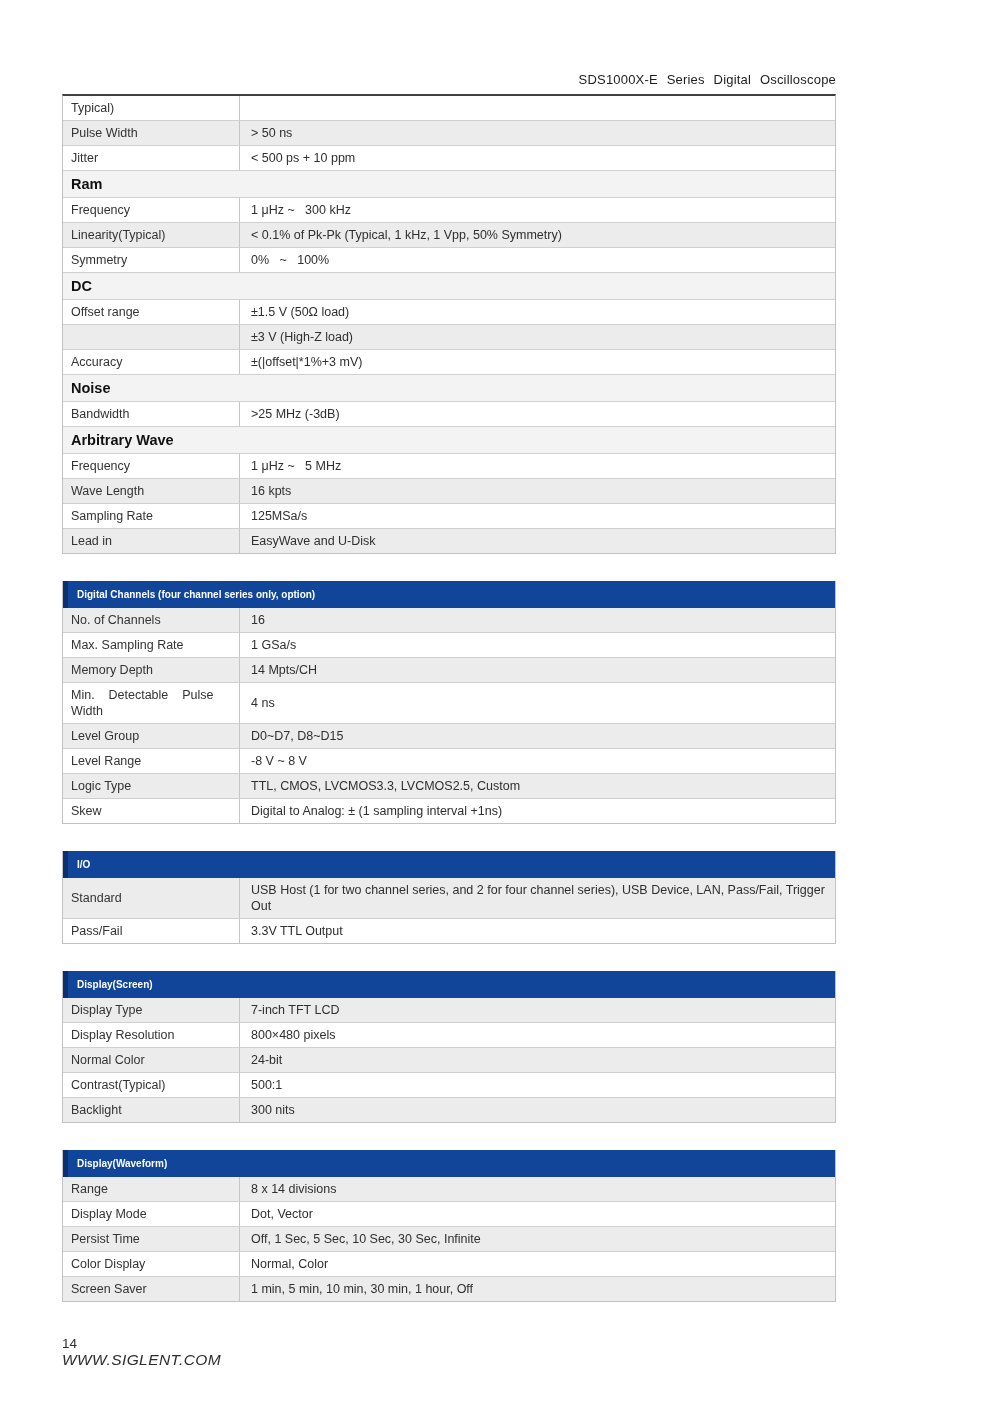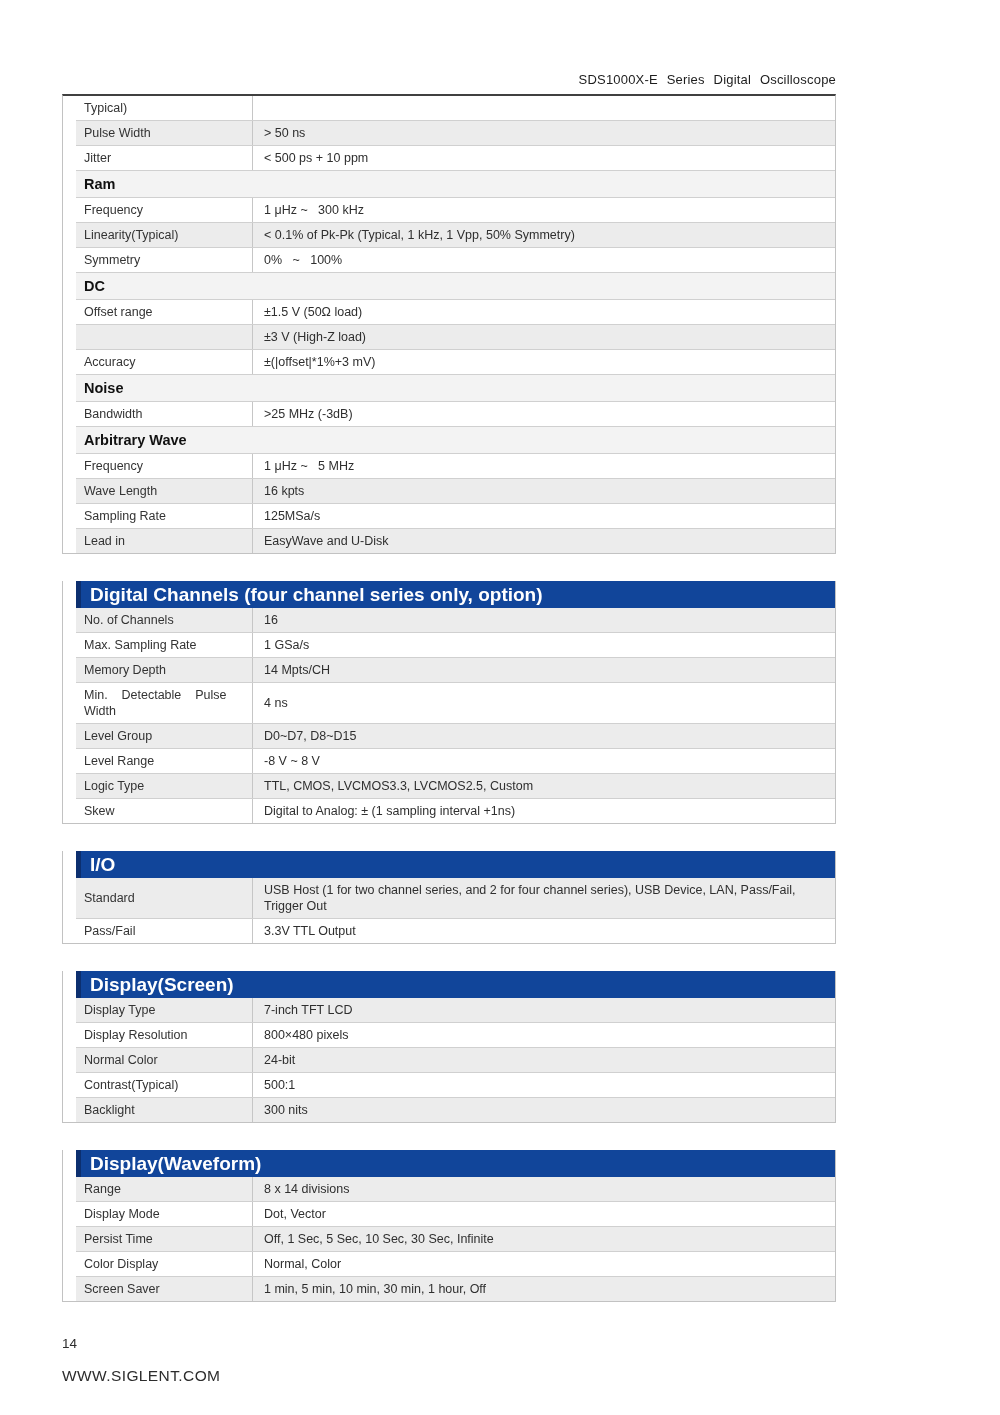--- a/index.html
+++ b/index.html
@@ -22,35 +22,34 @@
     font-size: 13px;
     line-height: 16px;
     color: #1d1d1d;
     word-spacing: 5px;
     letter-spacing: 0.2px;
     padding-bottom: 6px;
   }
   .spec-table {
     border: 1px solid #c2c2c2;
     box-sizing: border-box;
-    padding-left: 13px;
   }
   .spec-table.continued {
     border-top: 2.5px solid #404040;
   }
   .spec-table.titled {
     border-top: none;
     margin-top: 27px;
   }
   .table-title {
     background: #11459a;
     border-left: 5px solid #0c2f6f;
     color: #ffffff;
     font-weight: bold;
-    font-size: 19px;
+    font-size: 10px;
     min-height: 27px;
     display: flex;
     align-items: center;
     padding-left: 9px;
     box-sizing: border-box;
   }
   .row {
     display: flex;
     align-items: stretch;
     border-top: 1px solid #d0d0d0;
@@ -96,24 +95,24 @@
     color: #2f2f2f;
   }
   .cell-value .line + .line {
   }
   .page-number {
     margin-top: 34px;
     font-size: 13.5px;
     color: #2d2d2d;
   }
   .site-url {
-    margin-top: 16px;
     font-size: 15.5px;
     letter-spacing: 0.4px;
     color: #2d2d2d;
+    font-style: italic;
   }
 </style>
 </head>
 <body>
 
 <div class="page">
   <div class="doc-header">SDS1000X-E  Series  Digital  Oscilloscope</div>
 
   <div id="spec-tables">
       <div class="spec-table continued">

